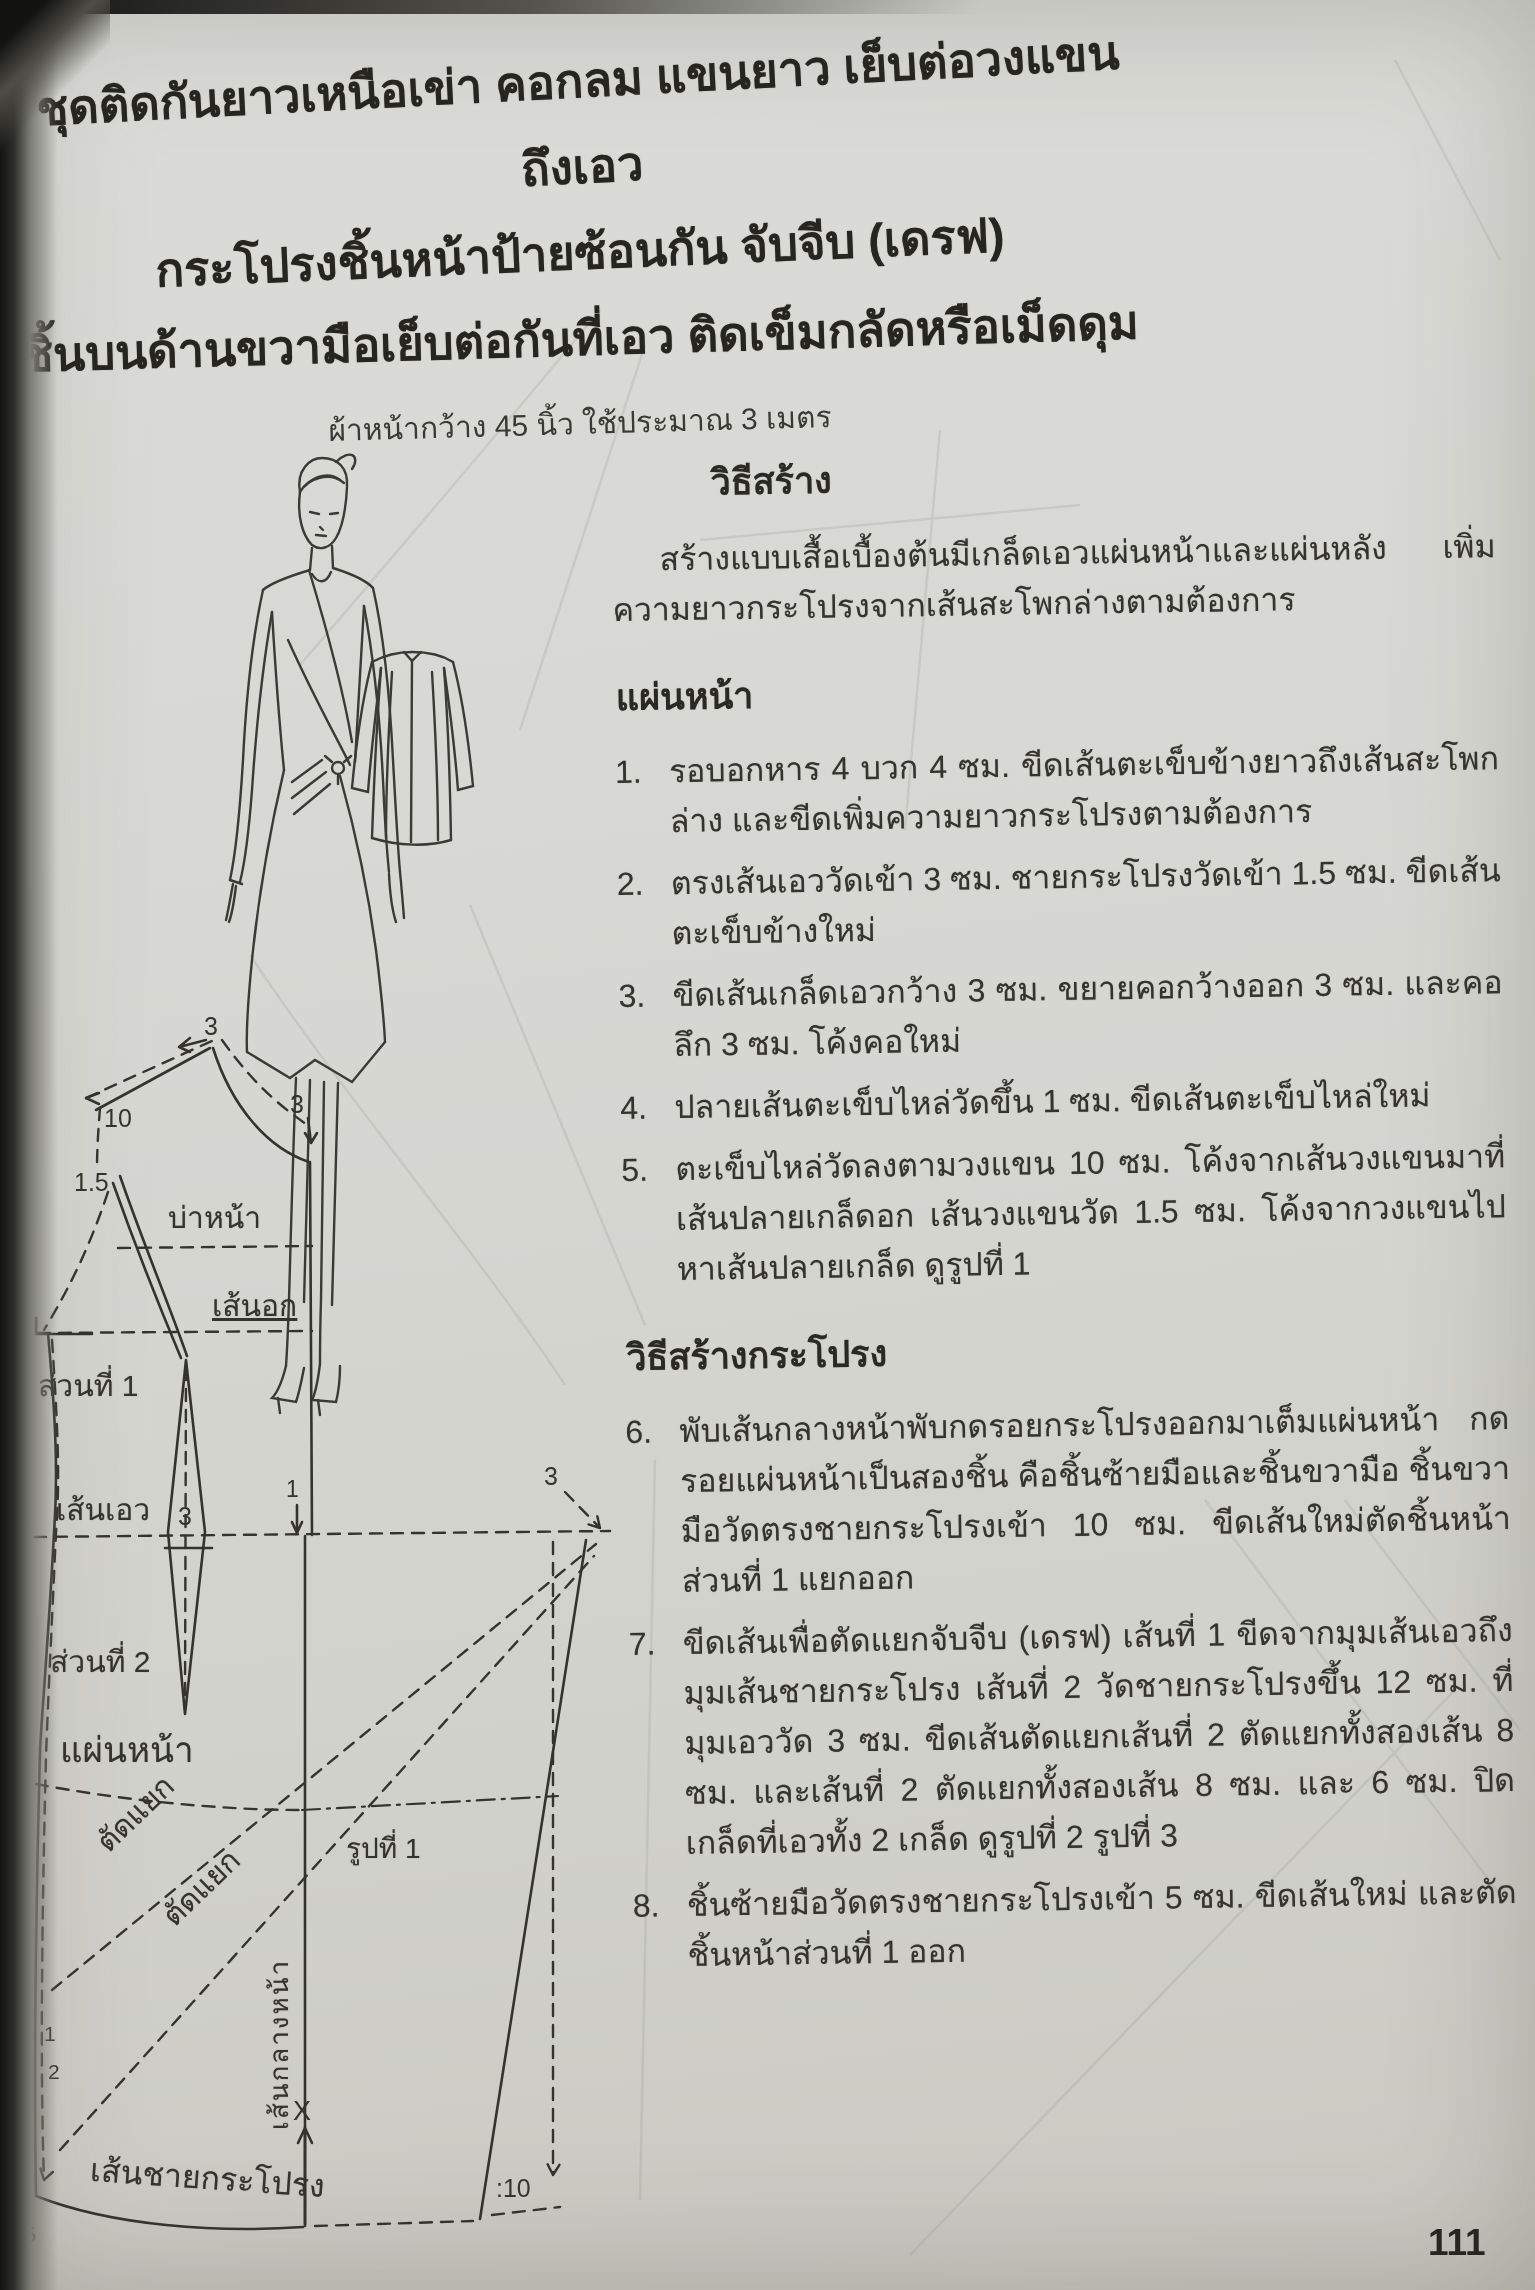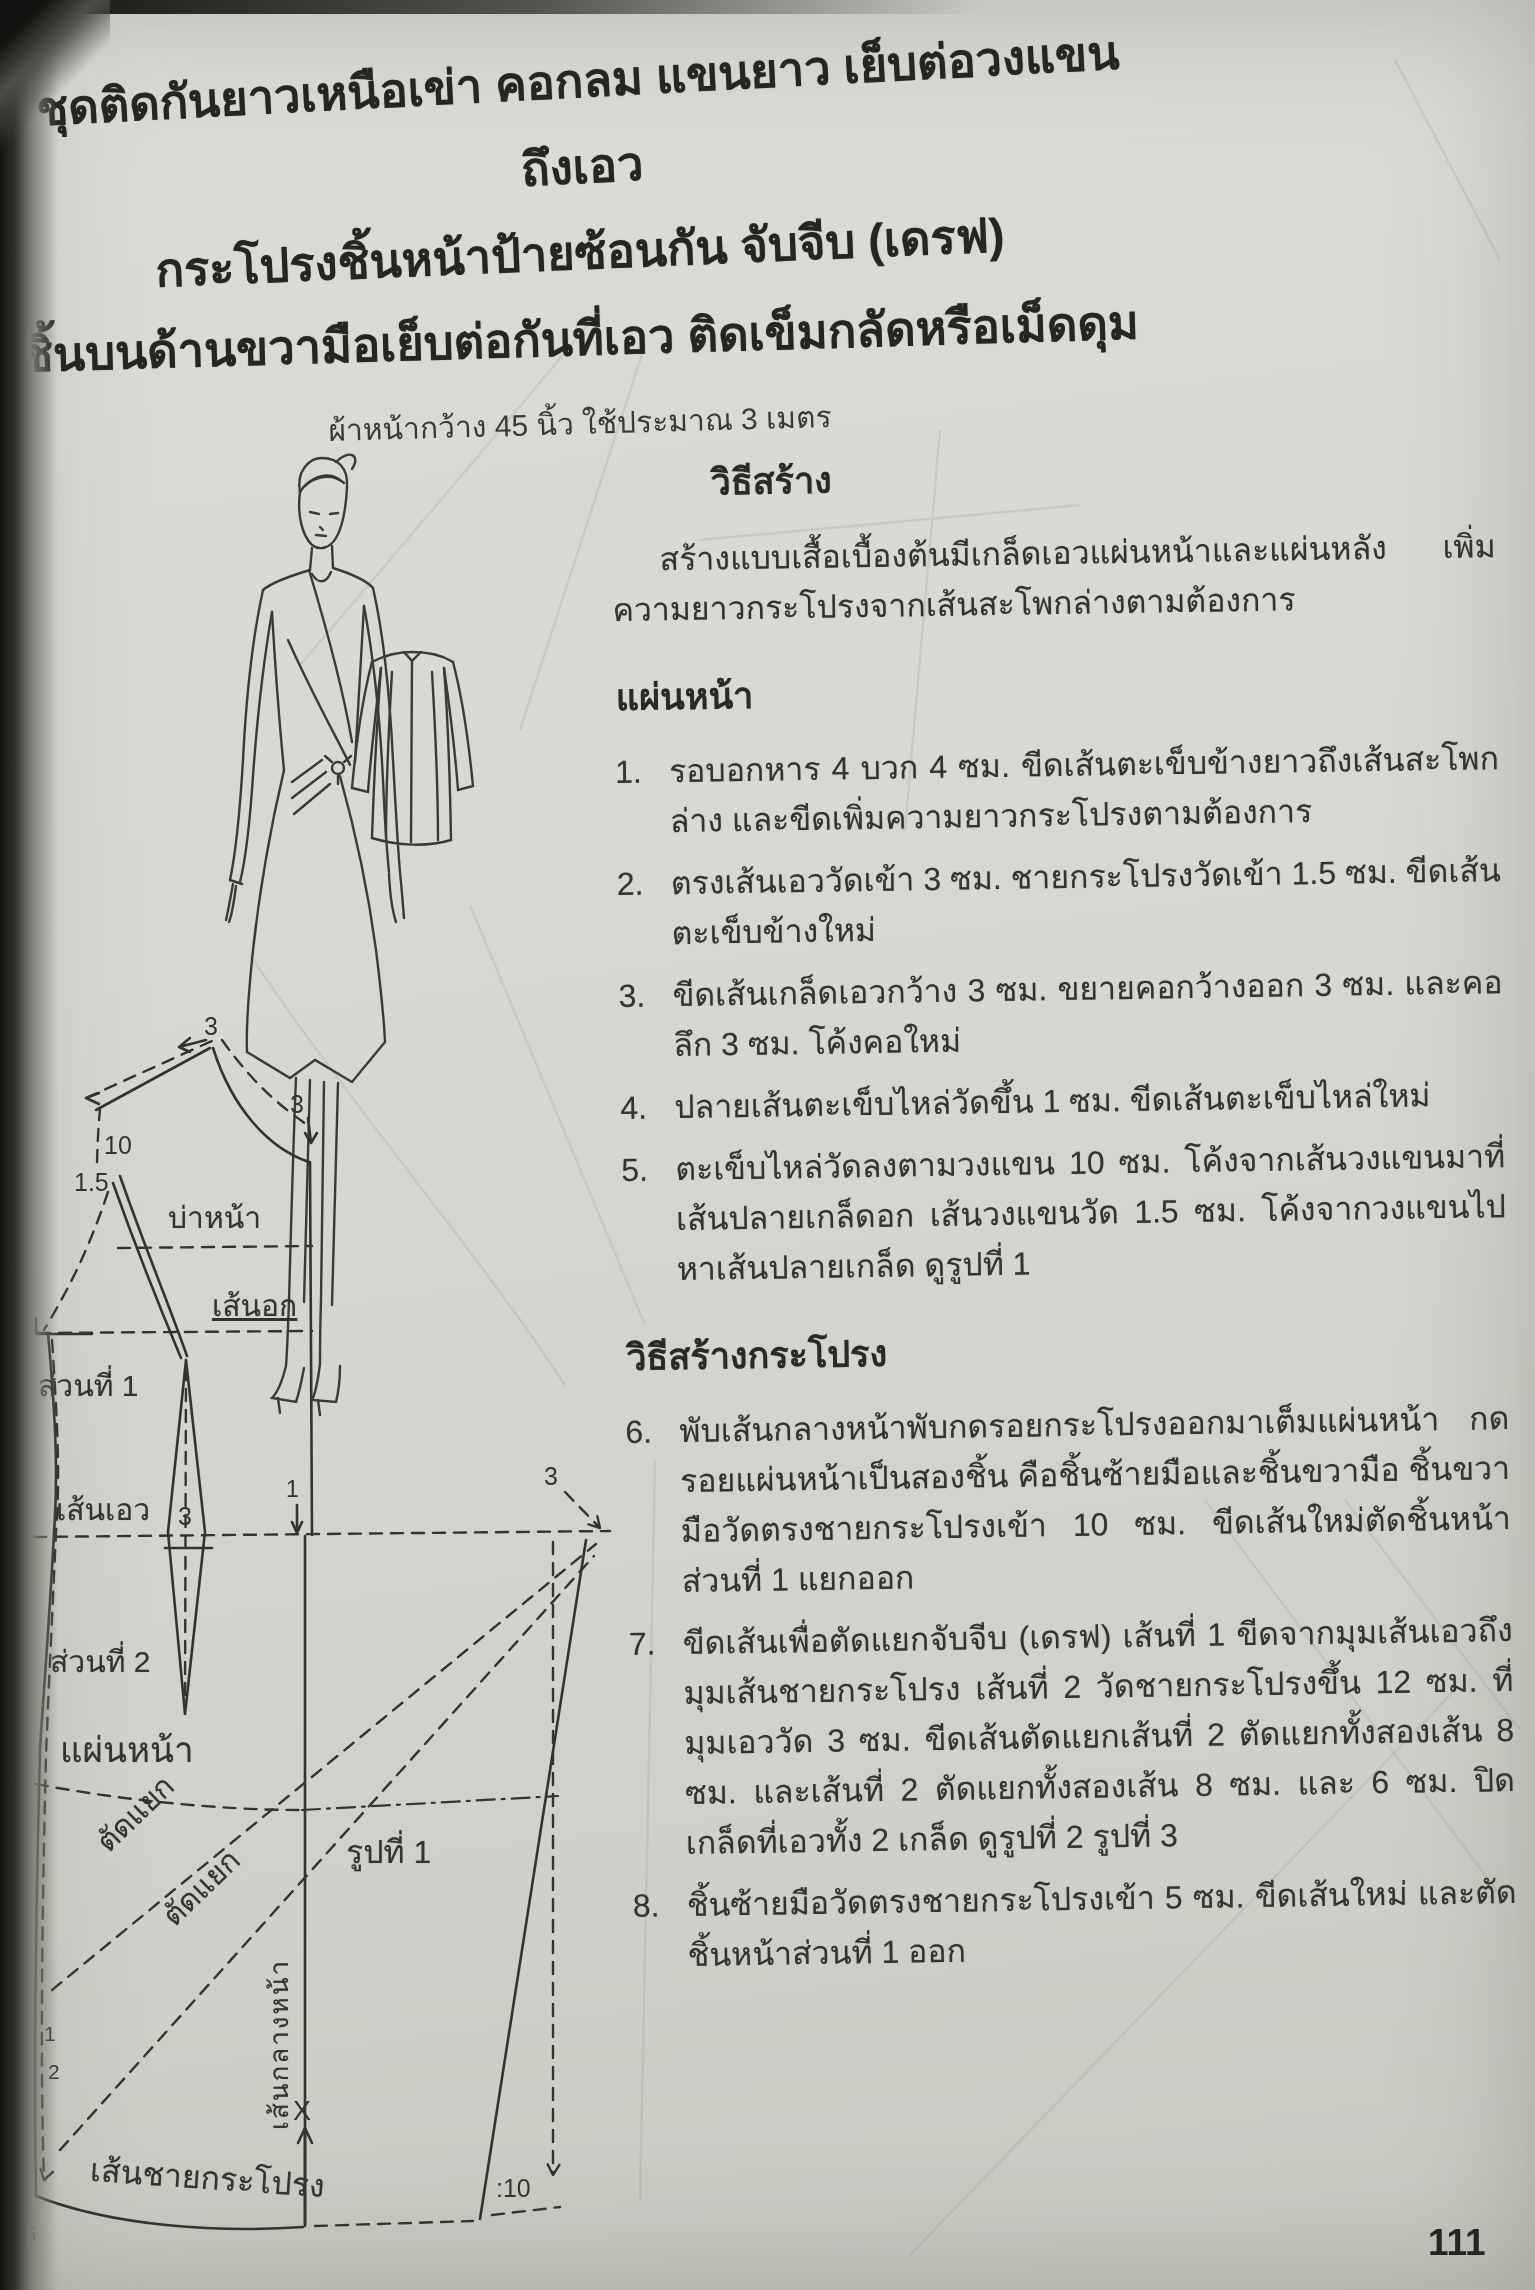--- a/index.html
+++ b/index.html
@@ -163,36 +163,36 @@
 
   <header class="titleblock">
     <div class="title-line t1">ชุดติดกันยาวเหนือเข่า คอกลม แขนยาว เย็บต่อวงแขนถึงเอว</div>
     <div class="title-line t2">กระโปรงชิ้นหน้าป้ายซ้อนกัน จับจีบ (เดรฟ)</div>
     <div class="title-line t3">ชิ้นบนด้านขวามือเย็บต่อกันที่เอว ติดเข็มกลัดหรือเม็ดดุม</div>
     <div class="subtitle">ผ้าหน้ากว้าง 45 นิ้ว ใช้ประมาณ 3 เมตร</div>
   </header>
 
   <div>
     <div class="dmark" style="left:204px;top:1012px;">3</div>
-    <div class="dmark" style="left:104px;top:1131px;">10</div>
+    <div class="dmark" style="left:104px;top:1104px;">10</div>
     <div class="dmark" style="left:66px;top:1168px;margin-left:8px;">1.5</div>
     <div class="dmark" style="left:290px;top:1090px;">3</div>
     <div class="dlabel" style="left:168px;top:1194px;">บ่าหน้า</div>
     <div class="dlabel" style="left:212px;top:1282px;text-decoration:underline;">เส้นอก</div>
     <div class="dlabel" style="left:38px;top:1362px;">ส่วนที่ 1</div>
     <div class="dlabel" style="left:56px;top:1486px;text-align:center;">เส้นเอว</div>
     <div class="dmark" style="left:178px;top:1502px;">3</div>
     <div class="dmark" style="left:286px;top:1476px;font-size:23px;">1</div>
     <div class="dmark" style="left:4px;top:1500px;font-size:22px;">3</div>
     <div class="dlabel" style="left:50px;top:1638px;">ส่วนที่ 2</div>
     <div class="dlabel big" style="left:60px;top:1722px;">แผ่นหน้า</div>
     <div class="dlabel rot" style="left:88px;top:1790px;">ตัดแยก</div>
     <div class="dlabel rot" style="left:154px;top:1864px;">ตัดแยก</div>
     <div class="dlabel vert" style="left:258px;top:1850px;height:280px;">เส้นกลางหน้า</div>
-    <div class="dlabel" style="left:346px;top:1826px;font-size:32px;">รูปที่ 1</div>
+    <div class="dlabel" style="left:346px;top:1826px;font-size:28px;">รูปที่ 1</div>
     <div class="dmark" style="left:544px;top:1462px;">3</div>
     <div class="dmark" style="left:44px;top:2022px;font-size:21px;">1</div>
     <div class="dmark" style="left:48px;top:2060px;font-size:21px;">2</div>
     <div class="dmark" style="left:24px;top:2222px;font-size:22px;">5</div>
     <div class="dlabel" style="left:90px;top:2152px;font-size:32px;transform:rotate(4deg);">เส้นชายกระโปรง</div>
     <div class="dmark" style="left:496px;top:2174px;">:10</div>
     <div class="dmark" style="left:293px;top:2096px;font-size:27px;">X</div>
   </div>
 
   <main class="col">

